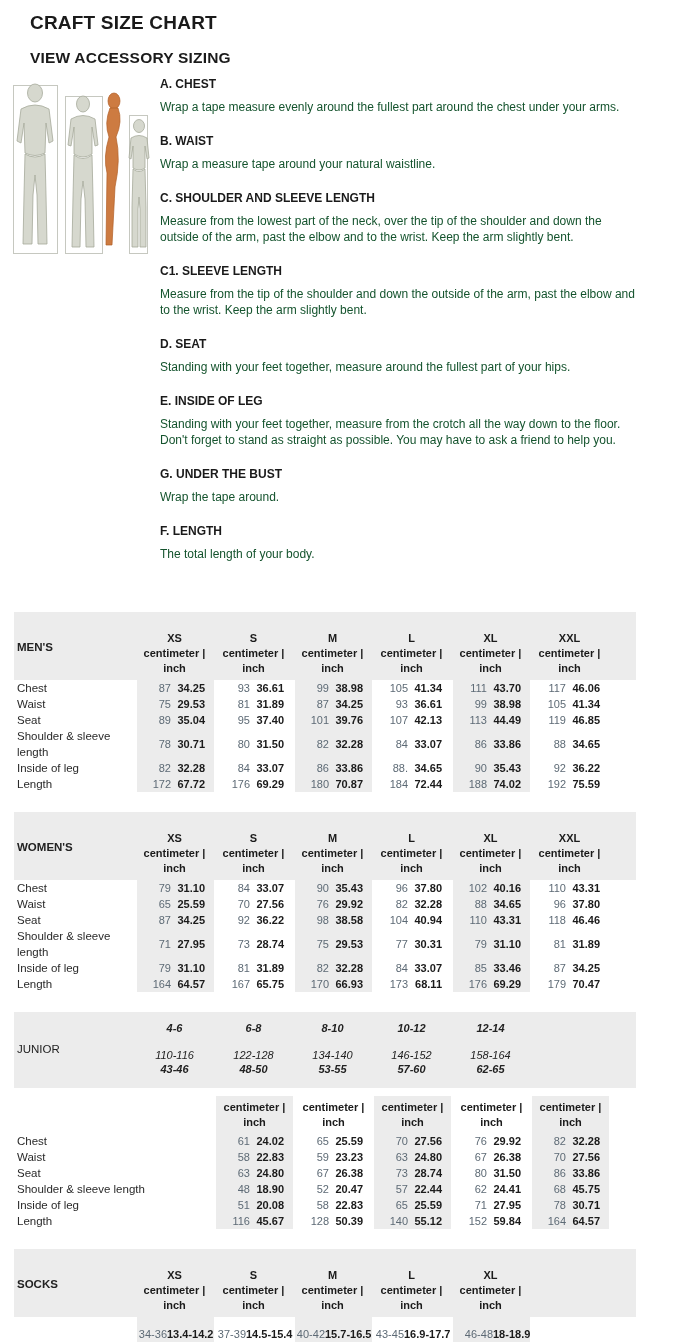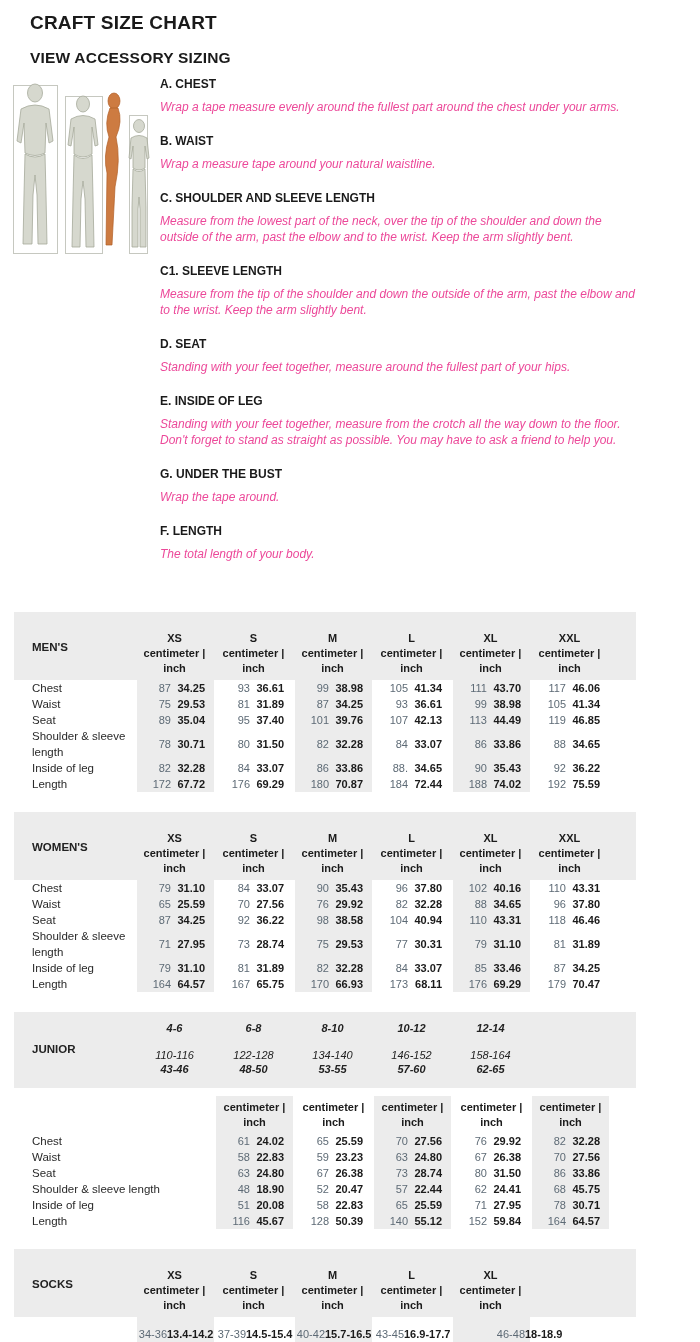--- a/index.html
+++ b/index.html
@@ -7,62 +7,62 @@
   .page{width:636px;height:1342px;overflow:hidden;position:relative;}
 
   .title{font-size:19px;font-weight:bold;color:#1a1a1a;margin:12px 0 0 30px;letter-spacing:.2px;}
   .subtitle{font-size:15.5px;font-weight:bold;color:#1a1a1a;margin:15px 0 0 30px;letter-spacing:.2px;cursor:pointer;}
 
   .intro{display:flex;align-items:flex-start;margin:8px 0 0 10px;}
   .figures{width:140px;flex:0 0 140px;}
   .sections{margin-left:10px;width:490px;}
   .sec-h{font-size:12px;font-weight:bold;color:#1a1a1a;margin:19px 0 0 0;}
   .section:first-child .sec-h{margin-top:2px;}
-  .sec-p{font-style:italic;font-size:12px;line-height:16px;color:#ec4899;margin:8px 0 0 0;max-width:485px;}
+  .sec-p{font-size:12px;line-height:16px;color:#14532d;margin:8px 0 0 0;max-width:485px;}
 
   #tables{margin-top:50px;}
   .t{margin:20px 0 0 14px;font-size:11px;}
   #tables .t:first-child{margin-top:0;}
 
   
   .t-head{display:flex;background:#ececec;padding:5px 0 4px 0;align-items:stretch;}
-  .t-label{width:121px;flex:0 0 121px;box-sizing:border-box;padding-left:18px;}
+  .t-label{width:121px;flex:0 0 121px;box-sizing:border-box;padding-left:3px;}
   .head-label{font-weight:bold;font-size:11.5px;display:flex;align-items:center;}
   .t-cell{width:79px;flex:0 0 79px;box-sizing:border-box;text-align:center;}
   .size-name{font-weight:bold;line-height:15px;color:#1b1b1b;margin-top:14px;}
   .unit-line{font-weight:bold;line-height:15px;color:#1b1b1b;}
 
   
   .t-row{display:flex;align-items:stretch;}
   .row-label{font-size:11.5px;color:#2a2a2a;line-height:16px;display:flex;align-items:center;}
   .val-cell{display:flex;align-items:center;min-height:16px;border-left:2px solid #fff;}
   .striped{background:#ececec;}
   .cm{flex:0 0 34px;text-align:right;color:#5d6a75;line-height:13px;}
   .inch{flex:1;text-align:right;font-weight:bold;color:#1b1b1b;padding-right:9px;line-height:13px;}
 
   
   .junior-head{display:flex;background:#ececec;padding:9px 0 12px 0;align-items:stretch;}
-  .junior-title{font-weight:bold;}
+  .junior-title{font-weight:normal;}
   .junior-legend{width:79px;flex:0 0 79px;box-sizing:border-box;padding-left:4px;line-height:14px;}
   .lg-bi{font-weight:bold;font-style:italic;}
   .lg-i{font-style:italic;}
   .junior-col{width:79px;flex:0 0 79px;text-align:center;line-height:14px;}
   .jy-year{font-weight:bold;font-style:italic;margin-bottom:13px;}
   .jy-cm{font-style:italic;}
   .jy-in{font-weight:bold;font-style:italic;}
   .junior-col:first-of-type .jy-year{font-style:normal;margin-top:11px;margin-bottom:14px;}
   .junior-col:first-of-type .jy-cm,.junior-col:first-of-type .jy-in{font-style:normal;}
   .junior-units{margin-top:8px;}
   .junior-units .unit-cell{padding:4px 0 3px 0;border-left:2px solid #fff;}
   .t-label.wide{width:200px;flex:0 0 200px;}
 
   
   .socks .val-cell{min-height:34px;}
   .socks .cm{flex:0 0 30px;line-height:13px;}
-  .socks .val-cell:last-child .cm{flex:0 0 40px;white-space:nowrap;margin-left:32px;}
+  .socks .val-cell:last-child .cm{flex:0 0 40px;white-space:nowrap;}
   .socks .inch{white-space:nowrap;padding-right:4px;}
 
   
   .sportsbra .t-head{padding:3px 0 3px 0;}
 </style>
 </head>
 <body>
 
 <div class="page">
 

